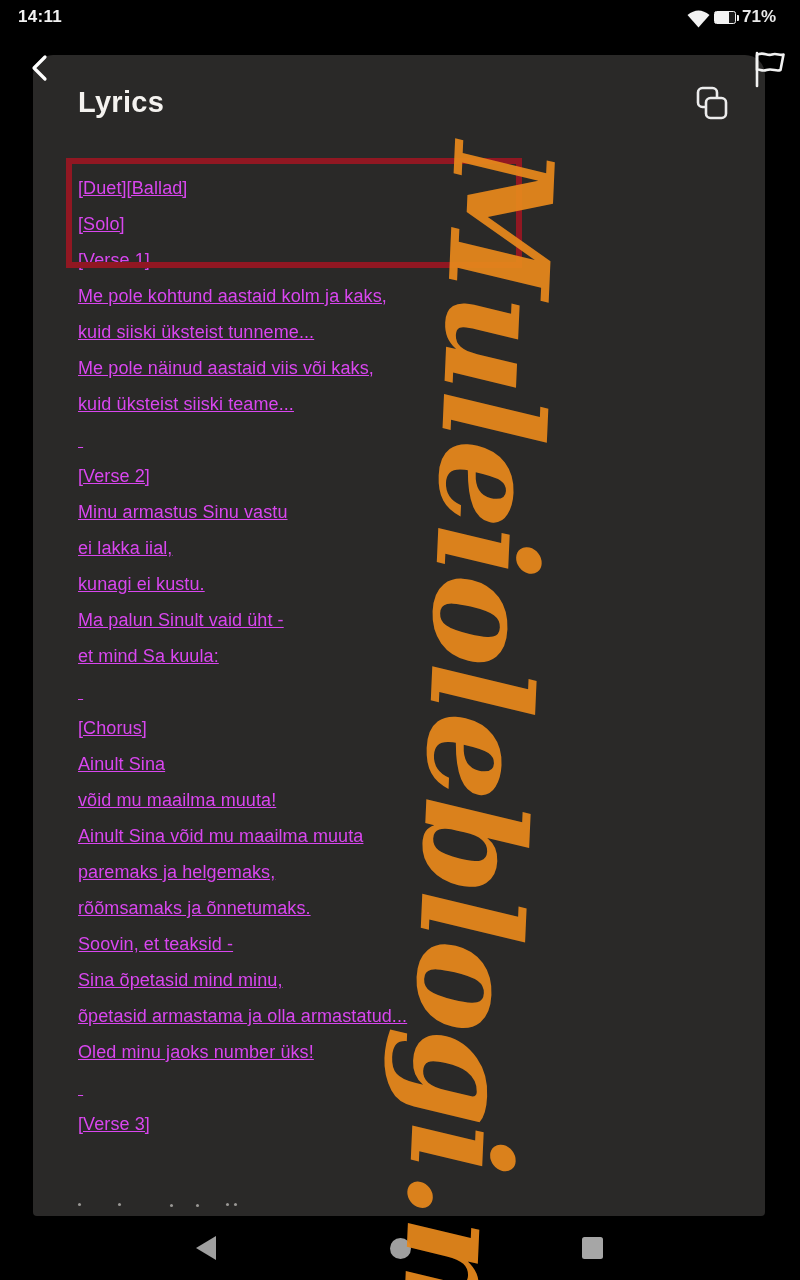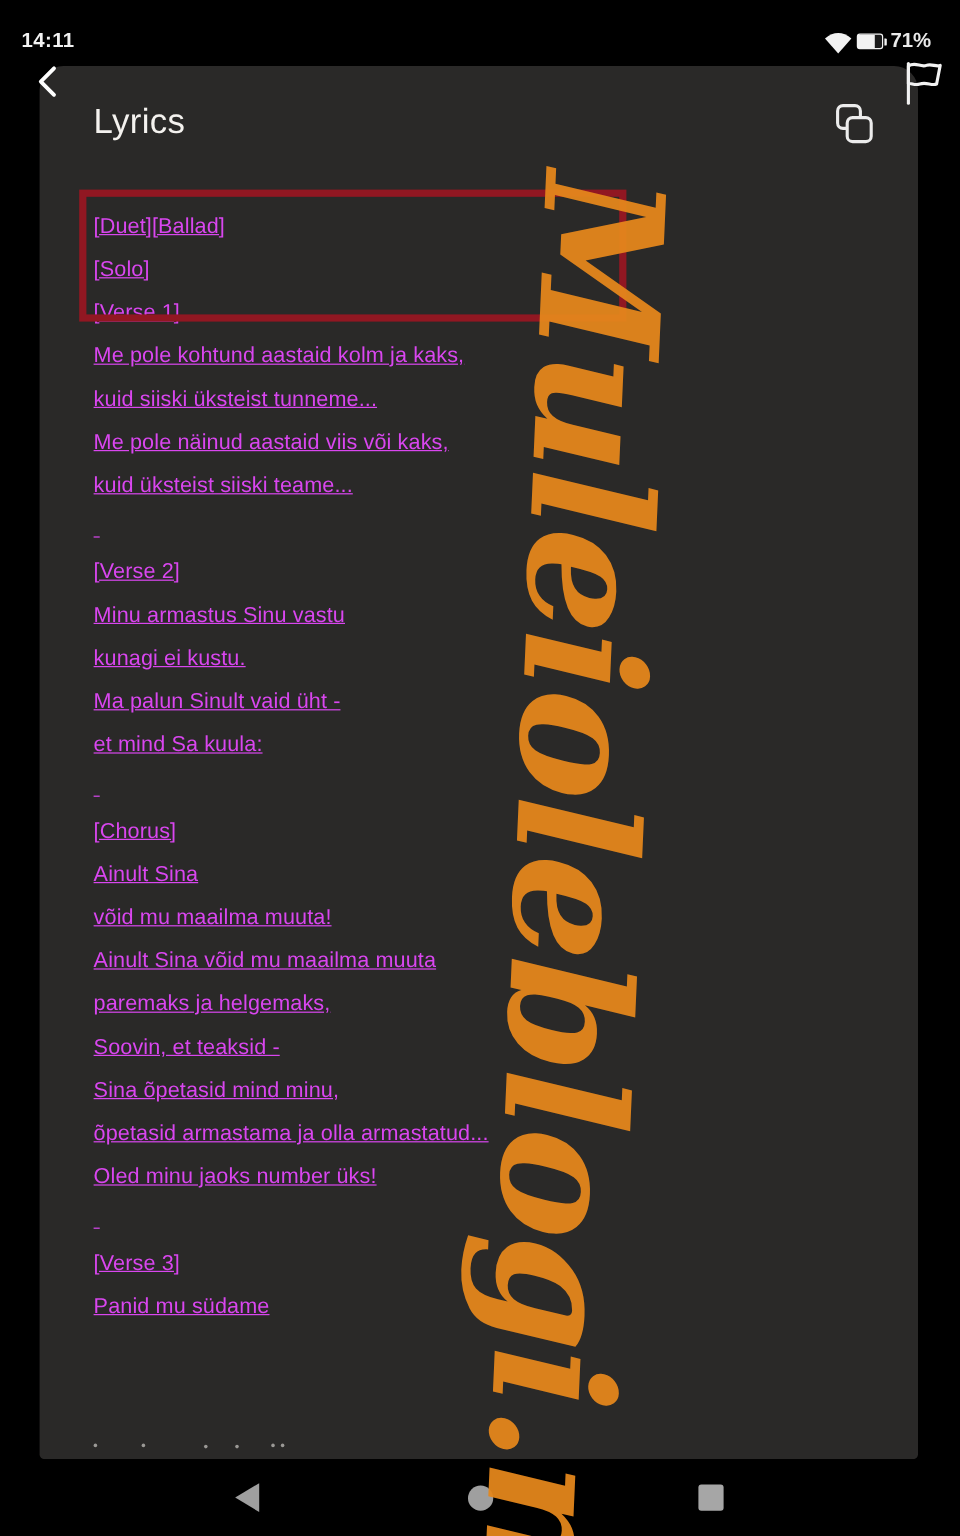--- a/index.html
+++ b/index.html
@@ -3,21 +3,21 @@
 <meta charset="utf-8">
 <style>
   * { margin:0; padding:0; box-sizing:border-box; }
   html,body { background:#000; }
   .screen {
     position:relative; width:800px; height:1280px; background:#000;
     overflow:hidden; font-family:"Liberation Sans", sans-serif;
   }
 
   
-  .status-bar { position:absolute; left:0; top:17px; width:800px; height:40px; }
+  .status-bar { position:absolute; left:0; top:0; width:800px; height:40px; }
   .status-time {
     position:absolute; left:18px; top:7px; color:#f2f2f2;
     font-size:17px; font-weight:600; letter-spacing:.3px;
   }
   .wifi-icon { position:absolute; left:686px; top:9px; }
   .battery-icon {
     position:absolute; left:714px; top:11px; width:22px; height:13px;
     border:1.5px solid #f2f2f2; border-radius:2.5px; background:#1a1a1a;
   }
   .battery-fill { position:absolute; left:0; top:0; bottom:0; width:71%; background:#f2f2f2; }
@@ -36,21 +36,21 @@
   .flag-btn { position:absolute; left:750px; top:48px; width:38px; height:44px;
     background:none; border:none; cursor:pointer; z-index:9; }
 
   
   .sheet {
     position:absolute; left:33px; top:55px; width:732px; height:1161px;
     background:#2a2928; border-radius:20px 20px 4px 4px; overflow:hidden;
   }
   .sheet-title {
     position:absolute; left:45px; top:31px; color:#f4f2ef;
-    font-size:29px; font-weight:400; letter-spacing:.3px;text-align:center;
+    font-size:29px; font-weight:700; letter-spacing:.3px;text-align:center;
   }
   .copy-btn { position:absolute; left:660px; top:30px; width:38px; height:40px;
     background:none; border:none; cursor:pointer; }
 
   
   .lyrics { position:absolute; left:45px; top:115px; width:650px; z-index:1; }
   .lyric-line {
     height:36px; line-height:36px; font-size:18px;
     color:#d946ef; white-space:nowrap; letter-spacing:.1px;text-decoration:underline;
   }
@@ -132,36 +132,37 @@
         <div class="lyric-line">[Duet][Ballad]</div>
         <div class="lyric-line">[Solo]</div>
         <div class="lyric-line">[Verse 1]</div>
         <div class="lyric-line">Me pole kohtund aastaid kolm ja kaks,</div>
         <div class="lyric-line">kuid siiski üksteist tunneme...</div>
         <div class="lyric-line">Me pole näinud aastaid viis või kaks,</div>
         <div class="lyric-line">kuid üksteist siiski teame...</div>
         <div class="lyric-line">&nbsp;</div>
         <div class="lyric-line">[Verse 2]</div>
         <div class="lyric-line">Minu armastus Sinu vastu</div>
+        <div class="lyric-line">ei lakka iial,</div>
         <div class="lyric-line">kunagi ei kustu.</div>
         <div class="lyric-line">Ma palun Sinult vaid üht -</div>
         <div class="lyric-line">et mind Sa kuula:</div>
         <div class="lyric-line">&nbsp;</div>
         <div class="lyric-line">[Chorus]</div>
         <div class="lyric-line">Ainult Sina</div>
         <div class="lyric-line">võid mu maailma muuta!</div>
         <div class="lyric-line">Ainult Sina võid mu maailma muuta</div>
         <div class="lyric-line">paremaks ja helgemaks,</div>
+        <div class="lyric-line">rõõmsamaks ja õnnetumaks.</div>
         <div class="lyric-line">Soovin, et teaksid -</div>
         <div class="lyric-line">Sina õpetasid mind minu,</div>
         <div class="lyric-line">õpetasid armastama ja olla armastatud...</div>
         <div class="lyric-line">Oled minu jaoks number üks!</div>
         <div class="lyric-line">&nbsp;</div>
         <div class="lyric-line">[Verse 3]</div>
-        <div class="lyric-line">Panid mu südame</div>
       </div>
 
     <div class="tag-box"></div>
     <div class="clipped-line"></div>
   </div>
 
   <div class="watermark">Muleioleblogi.net</div>
 
   <div class="nav-bar">
     <button class="nav-btn nav-back">

